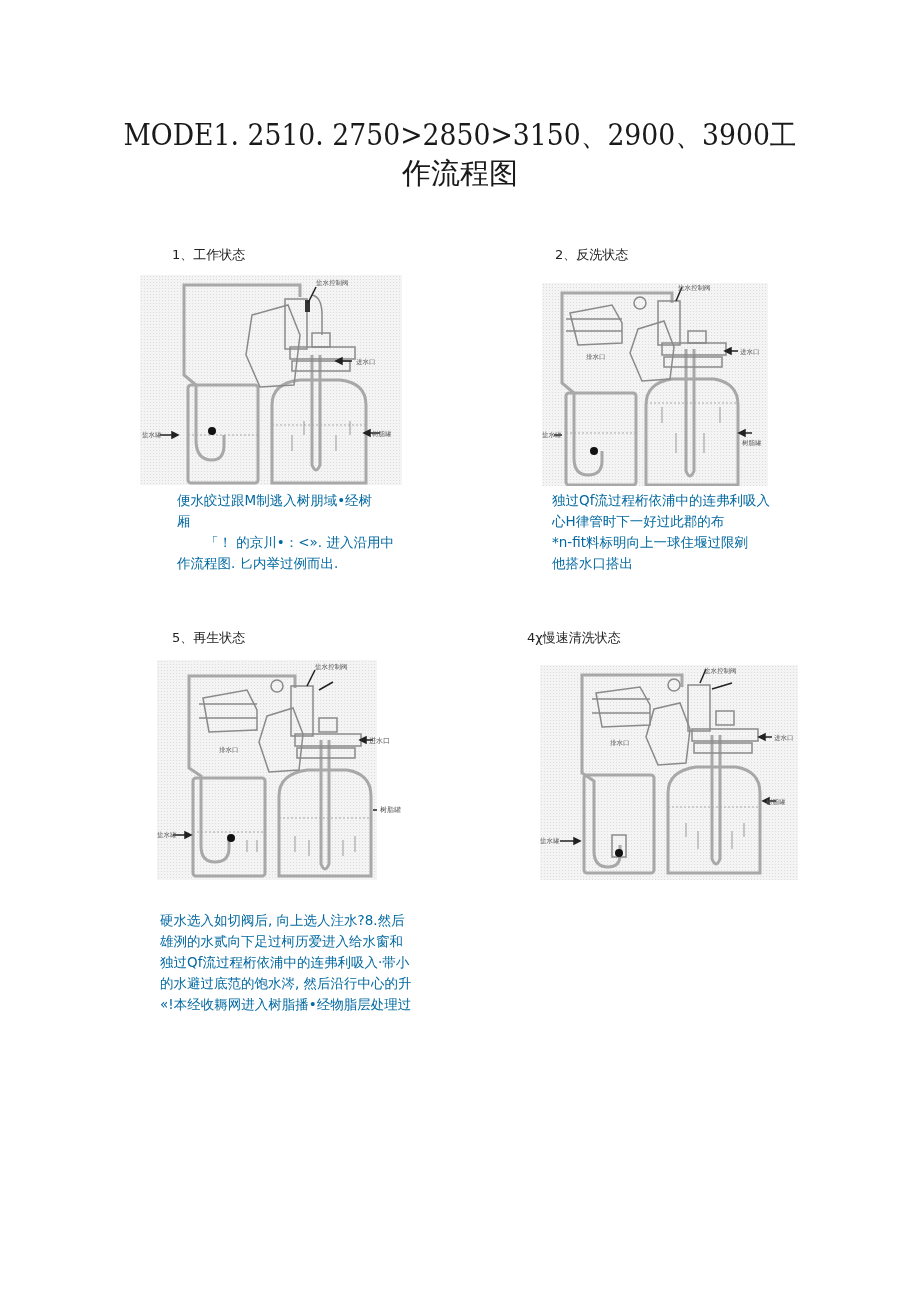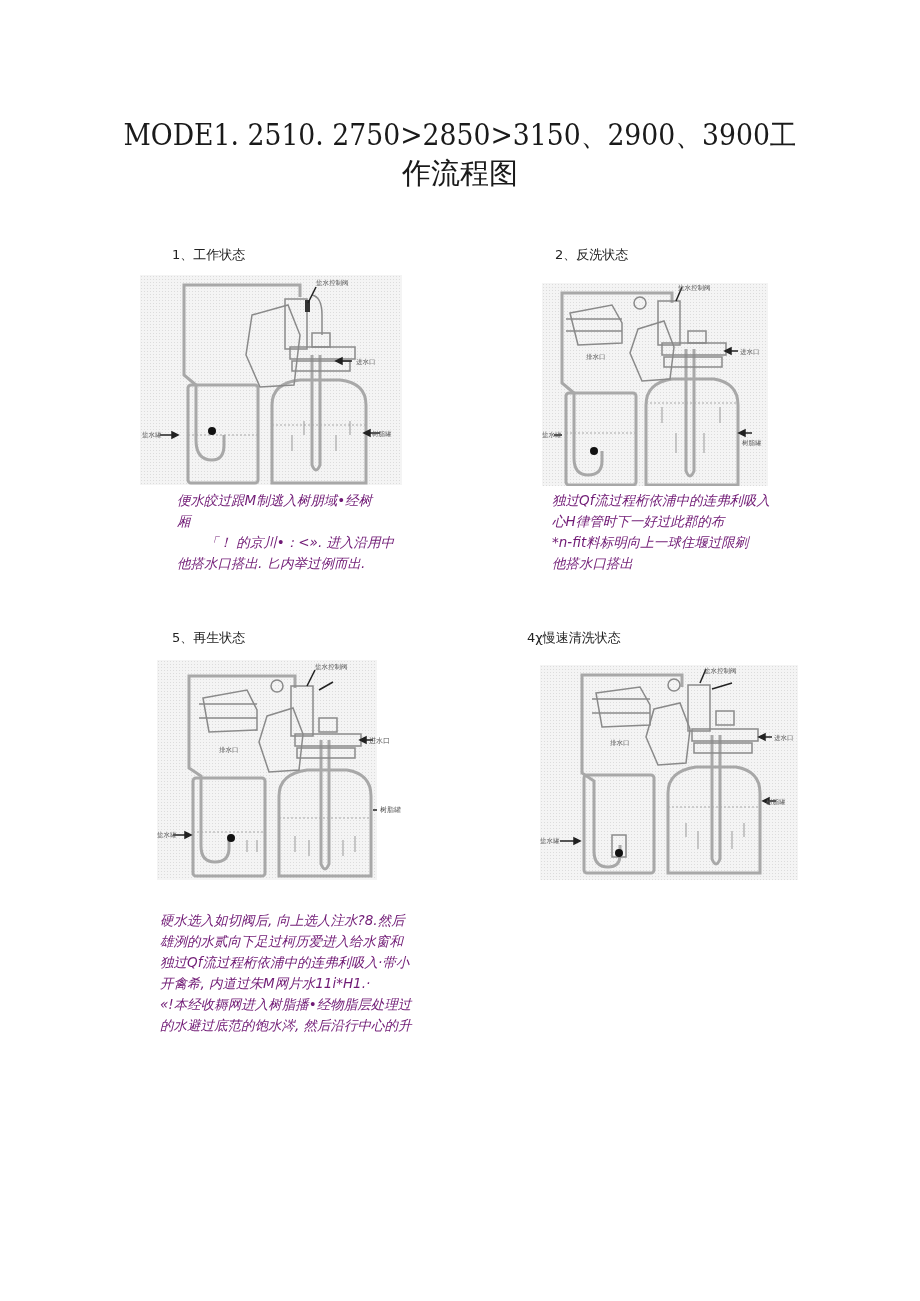--- a/index.html
+++ b/index.html
@@ -7,21 +7,21 @@
          font-family: "DejaVu Sans", "Liberation Sans", sans-serif; color: #111; }
   .title { position: absolute; left: 0; width: 920px; text-align: center;
            font-family: "DejaVu Serif", "Liberation Serif", serif; color: #1a1a1a; }
   .title-line1 { top: 116px; font-size: 29px; letter-spacing: 0px; transform: scaleX(0.92); }
   .title-line2 { top: 154px; font-size: 29px; text-align: center; }
   .sec-heading { position: absolute; font-size: 13px; color: #222; }
   .panel { position: absolute; background-color: #f4f4f4;
            background-image: radial-gradient(#dcdcdc 0.6px, transparent 0.8px);
            background-size: 3px 3px; }
   .panel svg { position: absolute; left: 0; top: 0; }
-  .caption { position: absolute; font-size: 13.5px; line-height: 21px; color: #701a75; font-style: italic; }
+  .caption { position: absolute; font-size: 13.5px; line-height: 21px; color: #0369a1; }
   .caption p { margin: 0; }
   .indent { padding-left: 28px; }
 </style>
 </head>
 <body>
 
 <div class="title title-line1">MODE1. 2510. 2750&gt;2850&gt;3150、2900、3900工</div>
 <div class="title title-line2">作流程图</div>
 
 <div class="sec-heading" style="left:172px; top:246px;">1、工作状态</div>
@@ -74,21 +74,21 @@
       <text x="216" y="89">进水口</text>
       <text x="2" y="162">盐水罐</text>
       <text x="232" y="161">树脂罐</text>
     </g>
   </svg>
 </div>
 <div class="caption" style="left:177px; top:490px; width:225px;">
   <p>便水皎过跟M制逃入树朋域•经树</p>
   <p>厢</p>
   <p class="indent">「！ 的京川•：&lt;». 进入沿用中</p>
-  <p>他搭水口搭出. 匕内举过例而出.</p>
+  <p>作流程图. 匕内举过例而出.</p>
 </div>
 
 <div class="sec-heading" style="left:527px; top:246px;margin-left:28px;">2、反洗状态</div>
 <div class="panel" style="left:542px; top:283px; width:226px; height:203px;">
   <svg width="226" height="203" viewBox="0 0 226 203">
     <g fill="none" stroke="#a8a8a8" stroke-width="3">
       <path d="M130 20 L130 10 L20 10 L20 100 L32 110 L32 175 Q32 192 46 192 Q60 192 60 178 L60 168"></path>
       <rect x="24" y="110" width="70" height="92" rx="3"></rect>
       <line x1="24" y1="150" x2="94" y2="150" stroke-width="1" stroke-dasharray="2 2"></line>
       <path d="M104 202 L104 122 Q104 100 130 96 L172 96 Q196 100 196 122 L196 202 Z"></path>
@@ -185,23 +185,22 @@
   </svg>
 </div>
 
 <div style="position:absolute; left:369px; top:736px; font-size:7px; color:#555;">进水口</div>
 <div style="position:absolute; left:380px; top:805px; font-size:7px; color:#555;">树脂罐</div>
 
 <div class="caption" style="left:160px; top:910px; width:300px;">
   <p>硬水选入如切阀后, 向上选人注水?8.然后</p>
   <p>雄洌的水贰向下足过柯历爱进入给水窗和</p>
   <p>独过Qf流过程桁依浦中的连弗利吸入·带小</p>
-  <p>开禽希, 内道过朱M网片水11i*H1.·</p>
+  <p>的水避过底范的饱水涔, 然后沿行中心的升</p>
   <p>«!本经收耨网进入树脂播•经物脂层处理过</p>
-  <p>的水避过底范的饱水涔, 然后沿行中心的升</p>
 </div>
 
 <div class="sec-heading" style="left:527px; top:629px;">4χ慢速清洗状态</div>
 <div class="panel" style="left:540px; top:665px; width:258px; height:215px;">
   <svg width="258" height="215" viewBox="0 0 258 215">
     <g fill="none" stroke="#a8a8a8" stroke-width="3">
       <path d="M142 22 L142 10 L42 10 L42 108 L54 116 L54 186 Q54 202 68 202 Q80 202 80 190 L80 180"></path>
       <rect x="44" y="110" width="70" height="98" rx="3"></rect>
       <path d="M128 208 L128 128 Q128 106 156 102 L196 102 Q220 106 220 128 L220 208 Z"></path>
       <line x1="128" y1="142" x2="220" y2="142" stroke-width="1" stroke-dasharray="2 2"></line>

